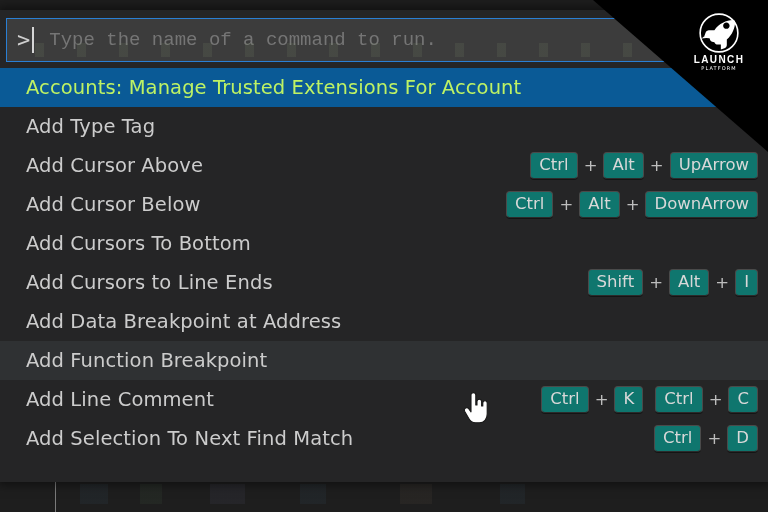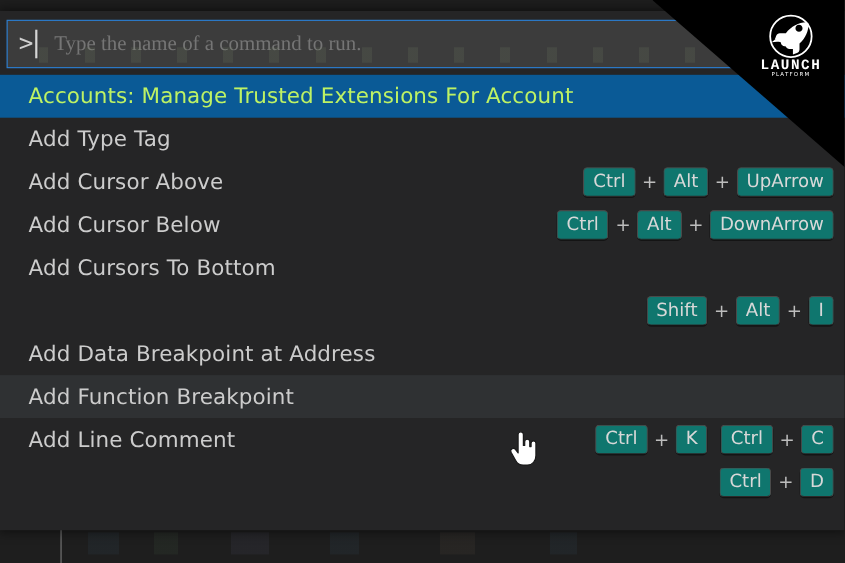--- a/index.html
+++ b/index.html
@@ -100,21 +100,21 @@
     height: 26px;
     background: #d6d6d6;
   }
   .qi-input-value {
     color: #e6e6e6;
     font-size: 19px;
     background: transparent;
     border: none;
     outline: none;
     flex: 1;
-    font-family: Liberation Serif, serif;
+    font-family: Liberation Mono, monospace;
     padding: 15px;
     height: 100%;
   }
   .qi-input-ghost {
     position: absolute;
     left: 28px;
     right: 0;
     top: 24px;
     height: 14px;
     opacity: 0.16;
@@ -211,26 +211,26 @@
     text-align: center;
   }
   .logo-mark {
     width: 46px;
     height: 46px;
     margin: 0 auto;
     display: block;
   }
   .logo-word {
     color: #ffffff;
-    font-size: 13px;
+    font-size: 10px;
     font-weight: bold;
     letter-spacing: 1.4px;
     line-height: 10px;
     margin-top: -1px;
-    font-family: Liberation Mono, monospace;
+    font-family: Liberation Sans, sans-serif;
   }
   .logo-sub {
     color: #ffffff;
     font-size: 5px;
     letter-spacing: 1.1px;
     line-height: 7px;
     font-family: "DejaVu Sans", "Liberation Sans", sans-serif;
   }
 
   
@@ -289,20 +289,21 @@
             <span class="kb-plus">+</span>
             <span class="kb-chip">Alt</span>
             <span class="kb-plus">+</span>
             <span class="kb-chip">DownArrow</span>
           </div>
         </div>
         <div class="qi-row">
           <span class="qi-label">Add Cursors To Bottom</span>
         </div>
         <div class="qi-row">
+          <span class="qi-label">Add Cursors to Line Ends</span>
           <div class="qi-keys">
             <span class="kb-chip">Shift</span>
             <span class="kb-plus">+</span>
             <span class="kb-chip">Alt</span>
             <span class="kb-plus">+</span>
             <span class="kb-chip">I</span>
           </div>
         </div>
         <div class="qi-row">
           <span class="qi-label">Add Data Breakpoint at Address</span>
@@ -316,20 +317,21 @@
             <span class="kb-chip">Ctrl</span>
             <span class="kb-plus">+</span>
             <span class="kb-chip">K</span>
             <span class="kb-gap"></span>
             <span class="kb-chip">Ctrl</span>
             <span class="kb-plus">+</span>
             <span class="kb-chip">C</span>
           </div>
         </div>
         <div class="qi-row">
+          <span class="qi-label">Add Selection To Next Find Match</span>
           <div class="qi-keys">
             <span class="kb-chip">Ctrl</span>
             <span class="kb-plus">+</span>
             <span class="kb-chip">D</span>
           </div>
         </div>
       </div>
 
   </div>
 

